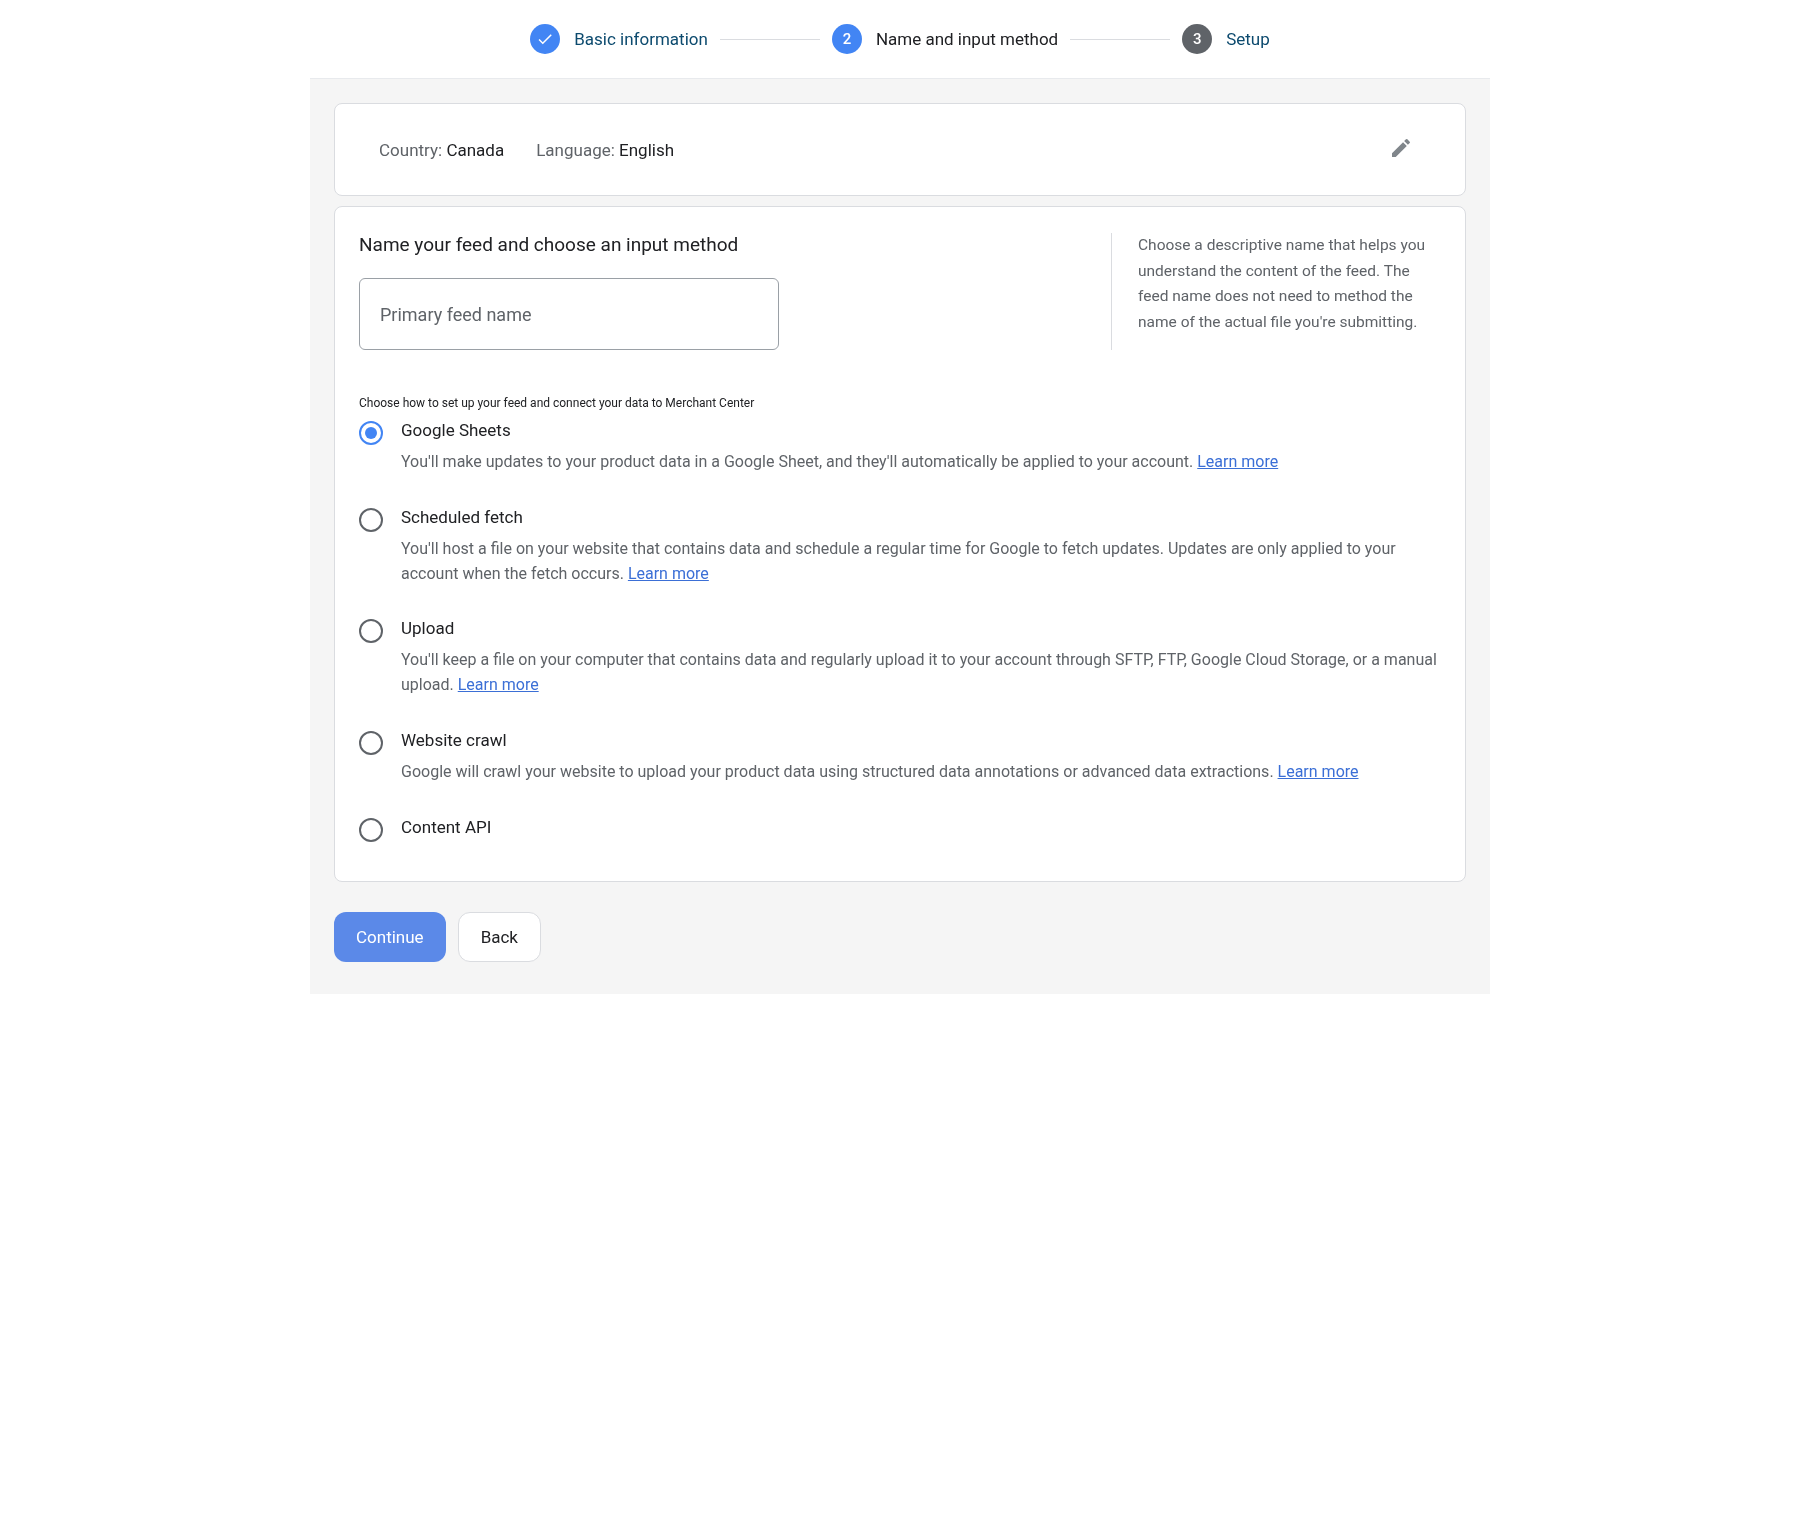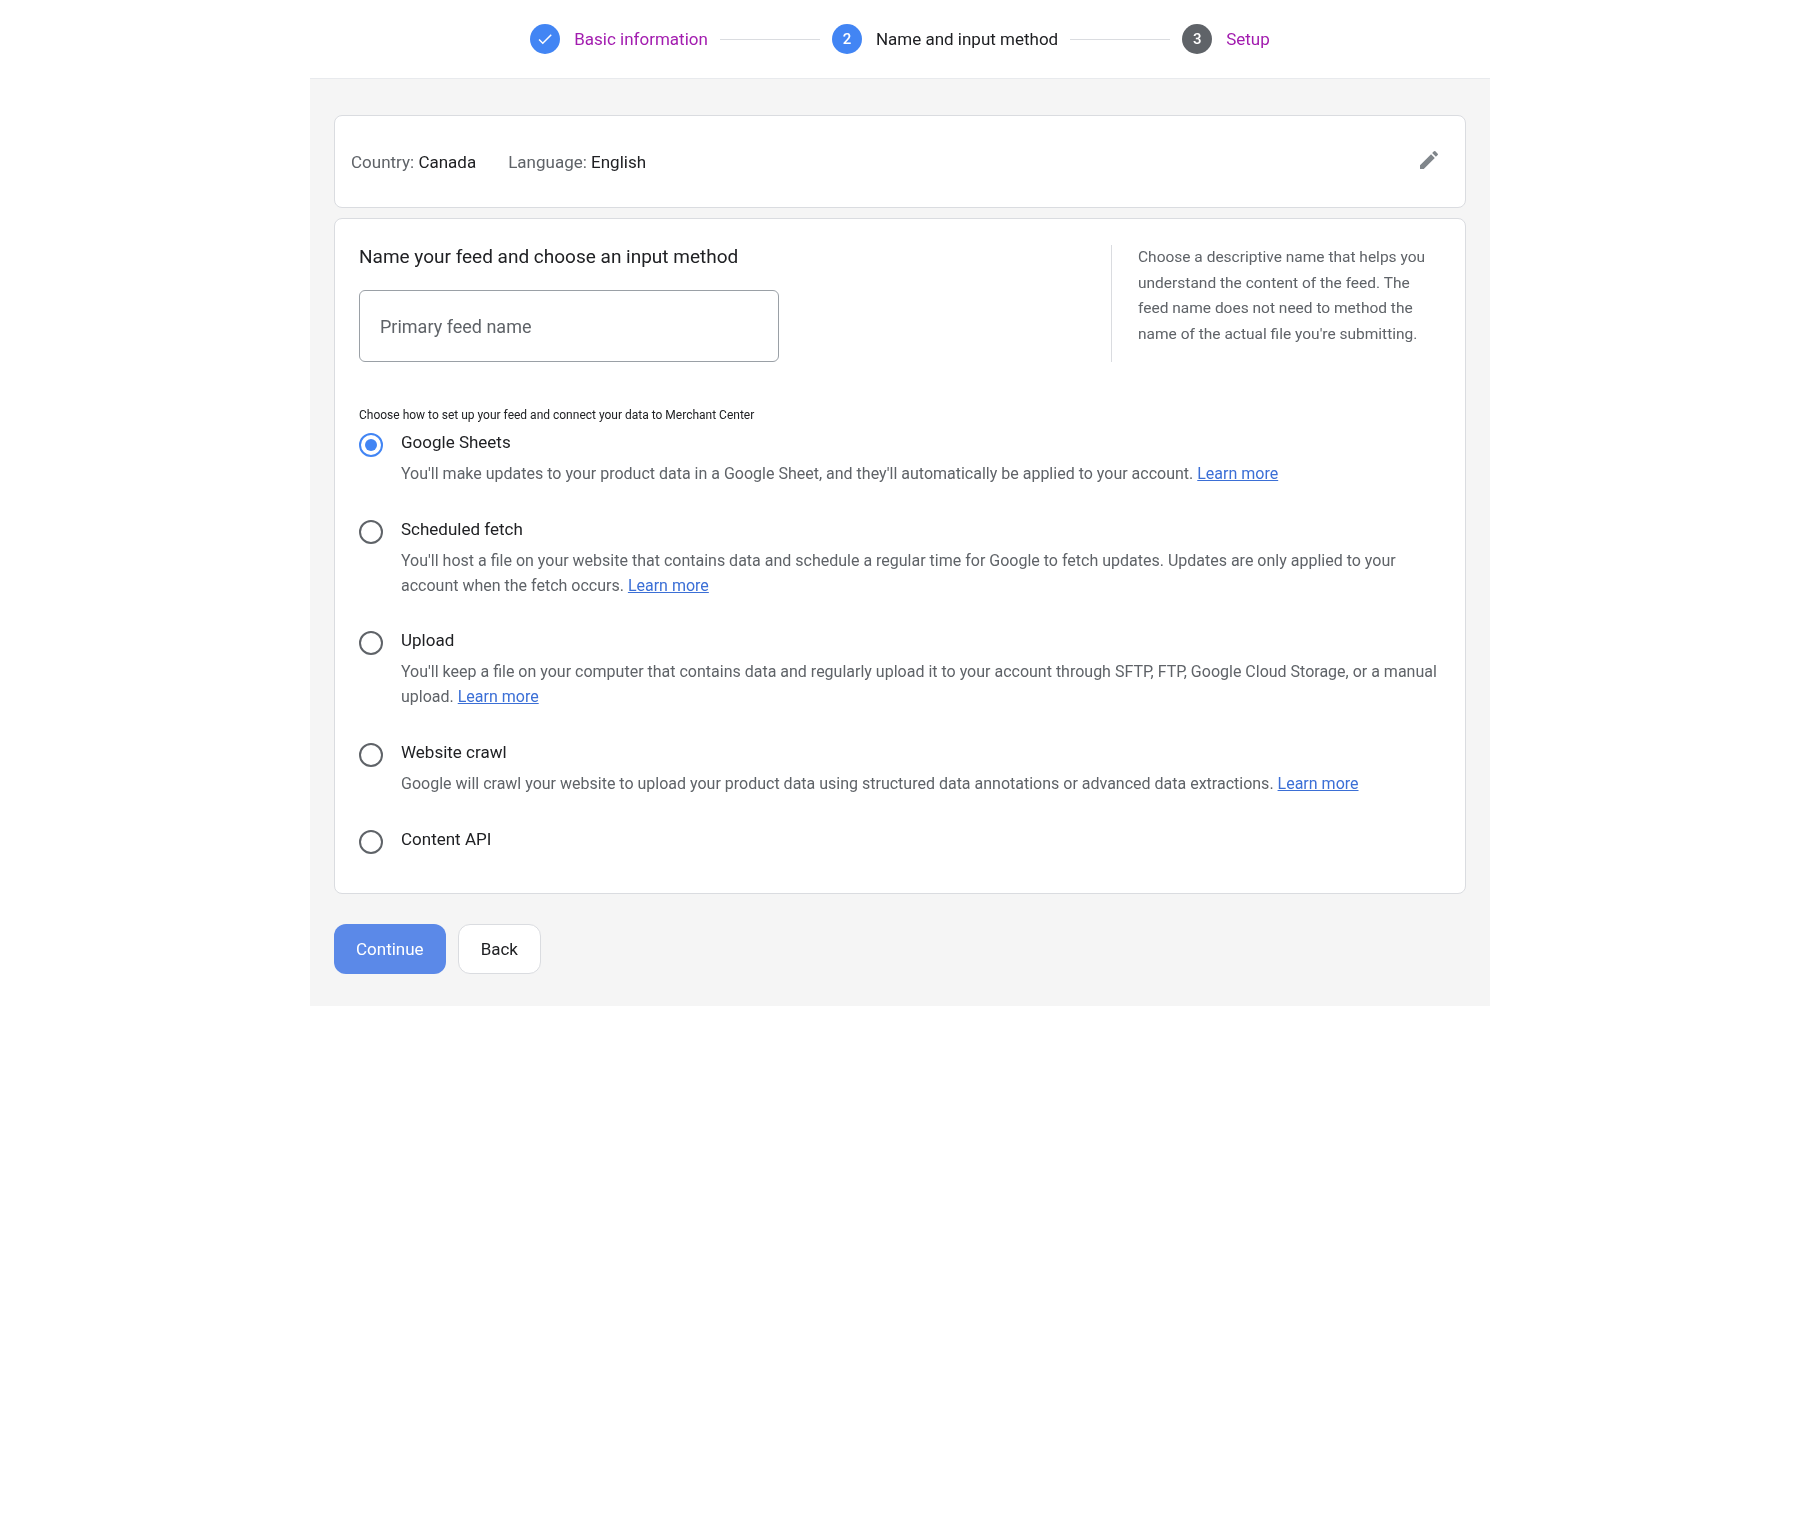--- a/index.html
+++ b/index.html
@@ -34,21 +34,21 @@
       justify-content: center;
       color: #fff;
       font-size: 15px;
       font-weight: 500;
     }
     .step-circle.done { background: #4285f4; }
     .step-circle.active { background: #4285f4; }
     .step-circle.pending { background: #5f6368; }
     .step-label {
       font-size: 17px;
-      color: #a21caf;
+      color: #0c4a6e;
       font-weight: 400;
     }
     .step-label.active { color: #202124; font-weight: 400; }
     .step-divider {
       width: 100px;
       height: 1px;
       background: #dadce0;
       margin: 0 12px;
     }
     .check-icon svg { display: block; }
@@ -60,26 +60,25 @@
     }
     
     .card {
       background: #fff;
       border: 1px solid #dadce0;
       border-radius: 8px;
     }
     
     
     .summary-card {
-      padding: 24px 16px;
+      padding: 24px 44px;
       display: flex;
       align-items: center;
       justify-content: space-between;
       margin-bottom: 10px;
-      margin-top: 12px;
     }
     .summary-items { display: flex; gap: 32px; }
     .summary-item { font-size: 17px; }
     .summary-label { color: #5f6368; }
     .summary-value { color: #202124; }
     .icon-btn {
       background: none;
       border: none;
       padding: 8px;
       cursor: pointer;

